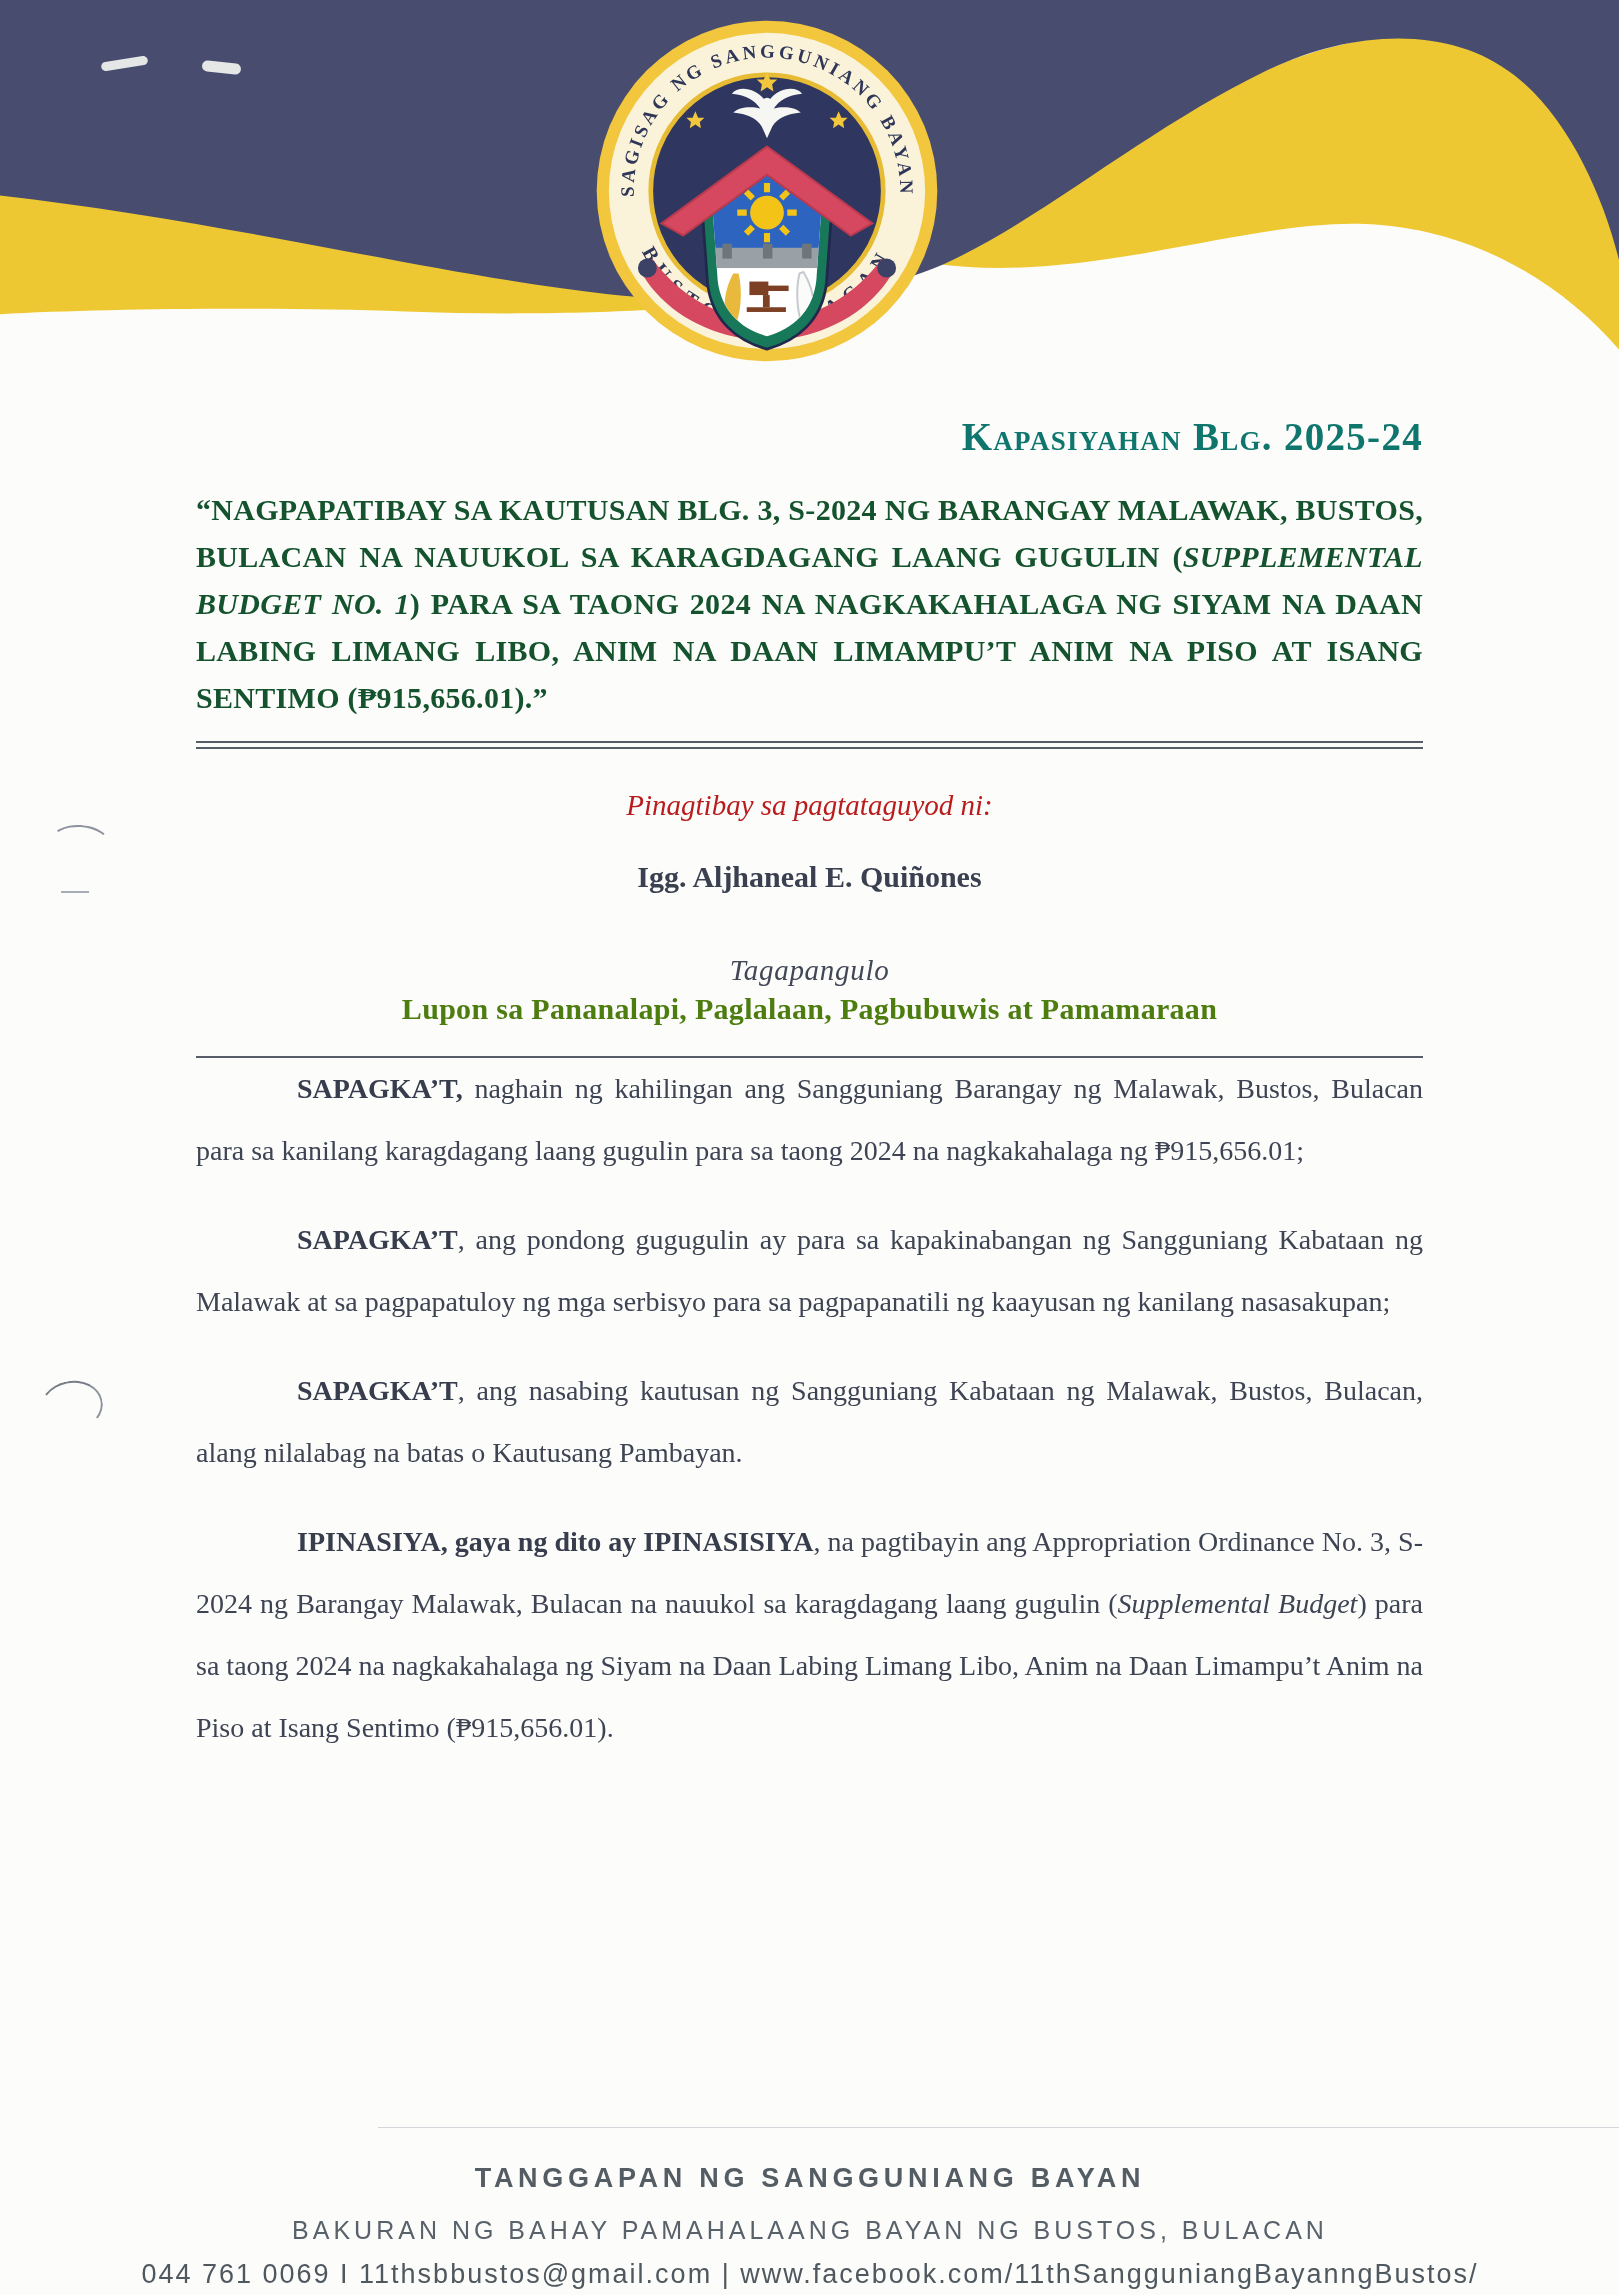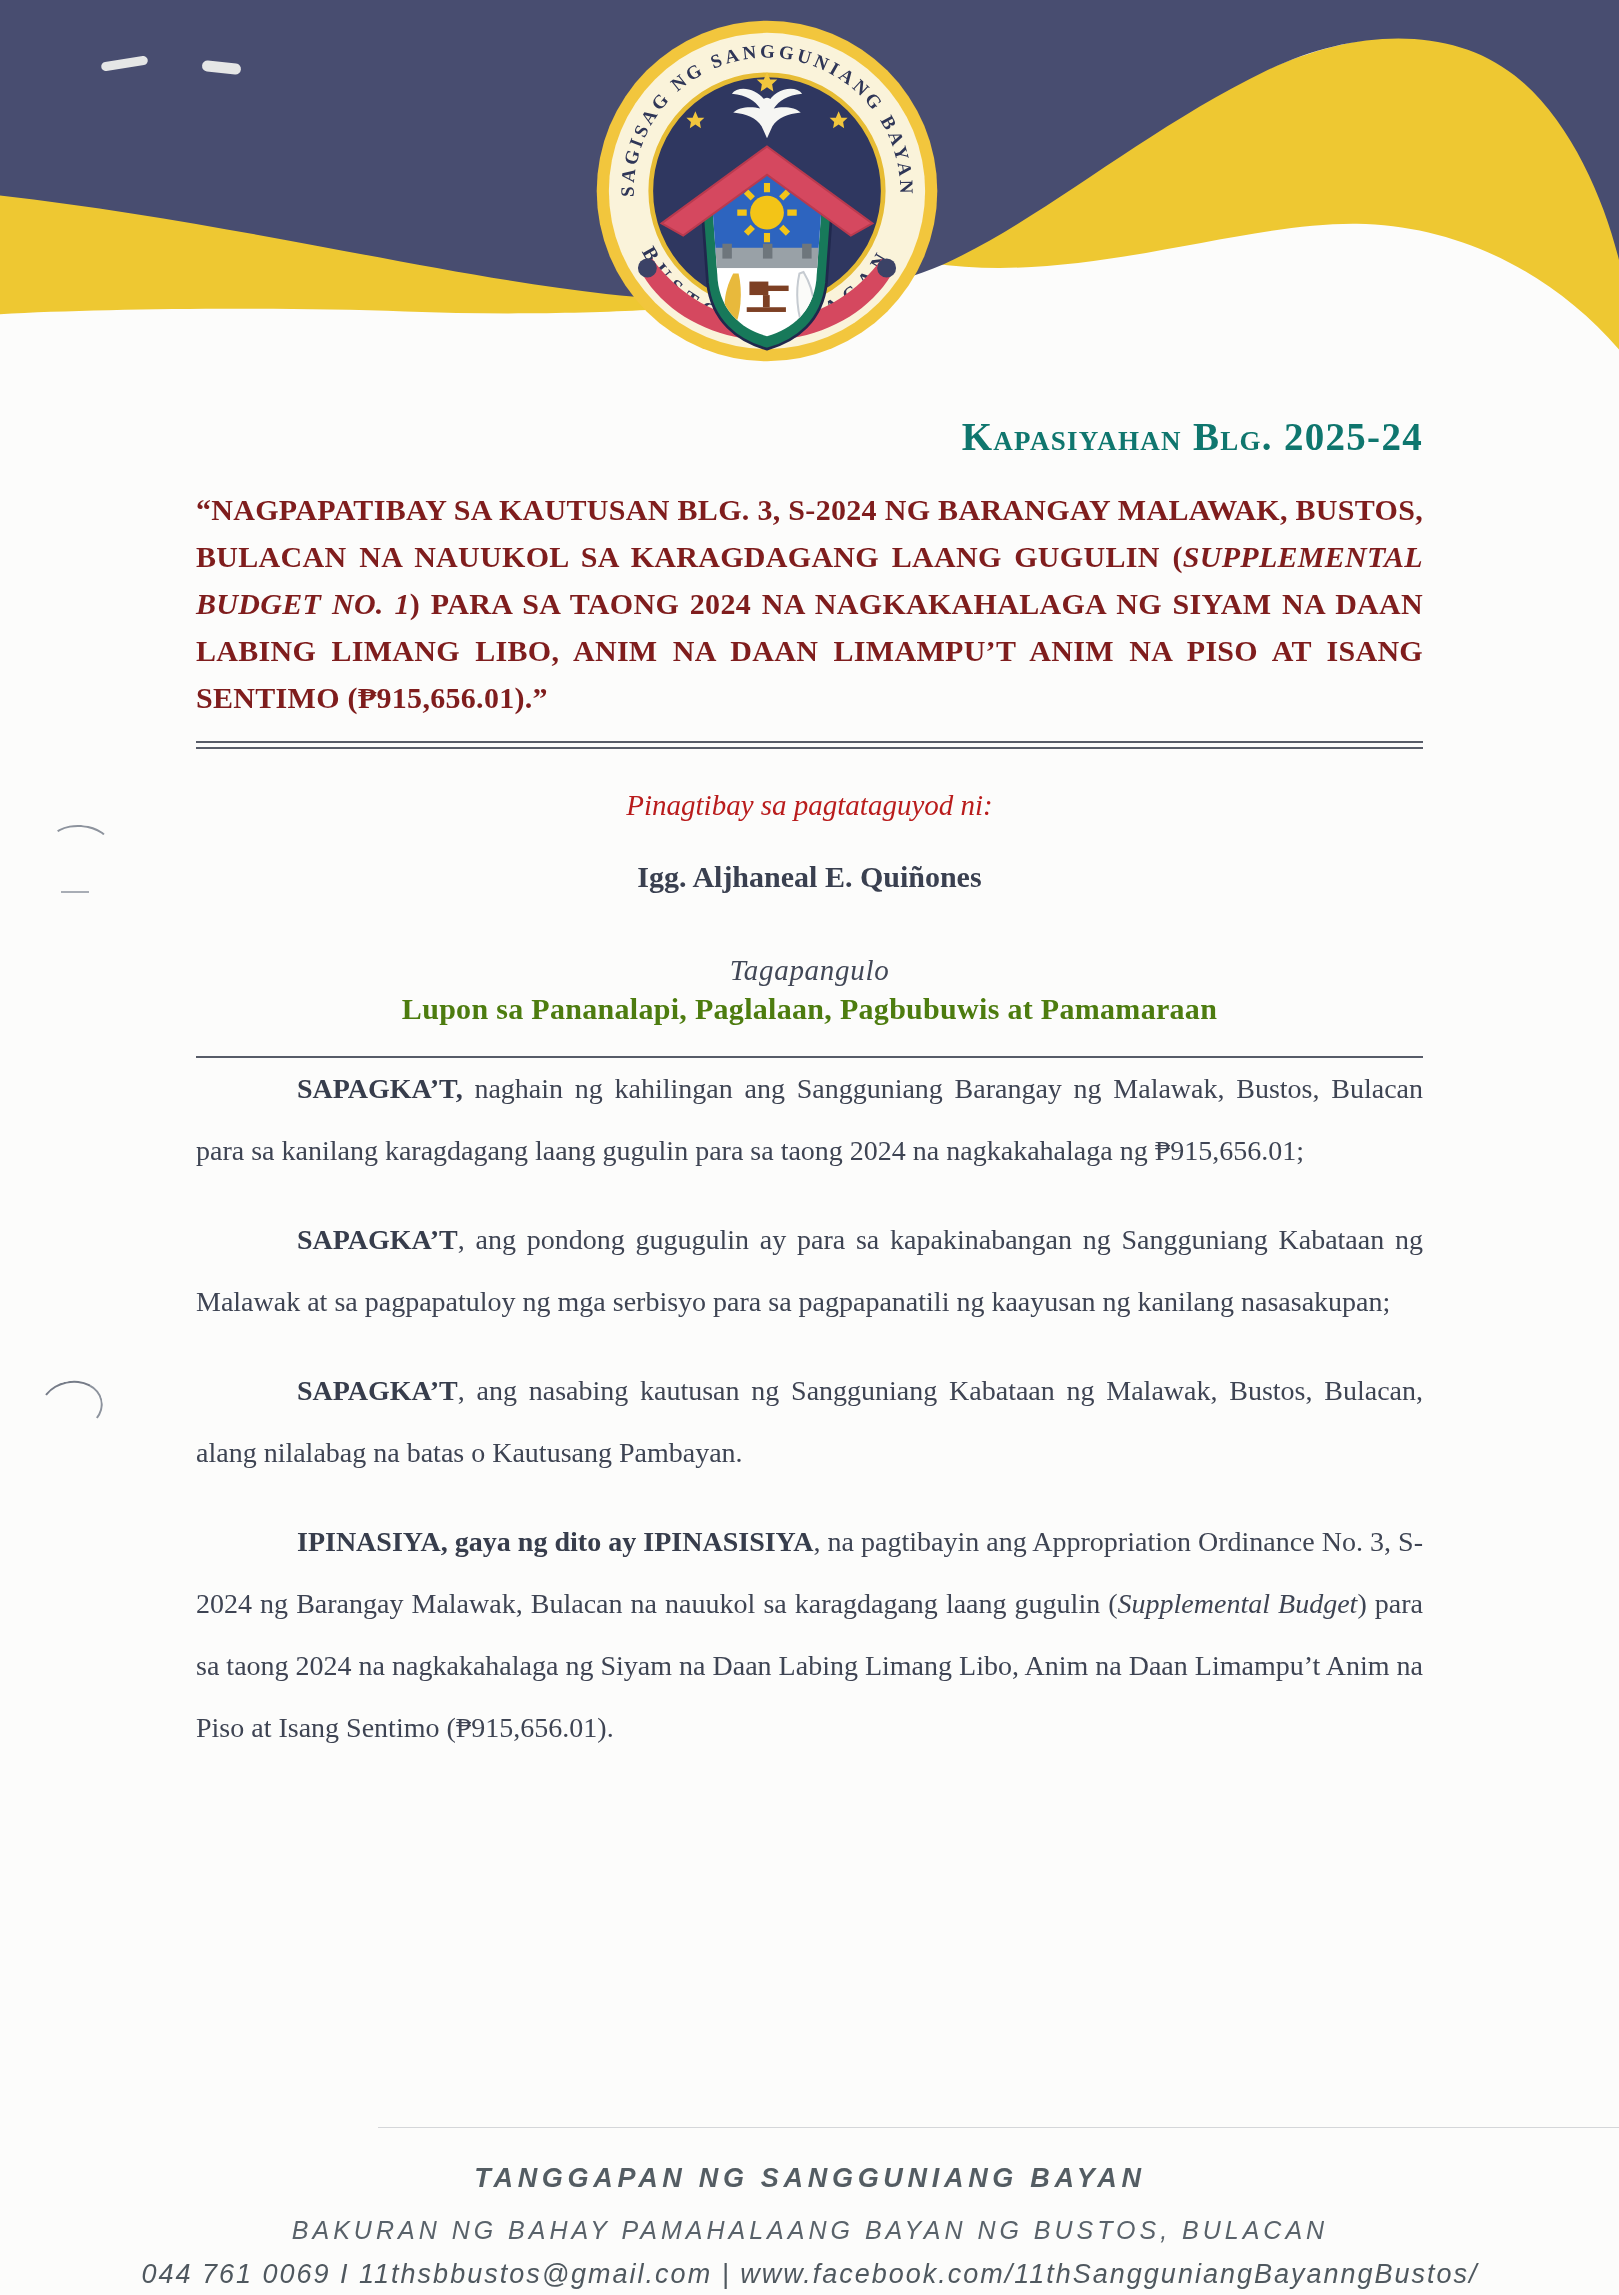--- a/index.html
+++ b/index.html
@@ -7,36 +7,36 @@
         font-family:"Liberation Serif","DejaVu Serif",serif;color:#3e4453;}
   
   .header{position:absolute;top:0;left:0;width:1620px;height:391px;}
   .header svg.waves{position:absolute;top:0;left:0;}
   .seal{position:absolute;left:594px;top:17.5px;width:346px;height:346px;}
   
   .content{position:relative;margin:0 197px 0 196px;padding-top:391px;}
   .doc-title{margin:23px 0 0;text-align:right;font-variant:small-caps;font-weight:bold;
              font-size:39px;letter-spacing:1.3px;color:#0f766e;}
   .subject{margin:27px 0 0;font-weight:bold;font-size:30px;line-height:47px;
-           text-align:justify;color:#7f1d1d;letter-spacing:0.3px;}
+           text-align:justify;color:#14532d;letter-spacing:0.3px;}
   .subject .it{font-style:italic;}
   .rule-double{margin-top:20px;height:4px;border-top:2.7px solid #575c68;border-bottom:2px solid #575c68;}
   .rule-single{margin-top:30px;border-top:2.7px solid #575c68;}
   .center{text-align:center;margin:0;}
   .sp-intro{margin-top:40px;font-style:italic;font-size:29px;color:#b91c1c;}
   .sp-name{margin-top:38px;font-weight:bold;font-size:30px;color:#3a4050;}
   .sp-pos{margin-top:60px;font-style:italic;font-size:29px;letter-spacing:0.7px;color:#414756;}
   .sp-com{margin-top:5.4px;font-weight:bold;font-size:30px;letter-spacing:0.3px;color:#4d7c0f;}
   .body-par{margin:0 0 27px;font-size:28px;line-height:62px;text-align:justify;
             text-indent:101px;color:#3e4453;}
   .body-par:first-of-type{margin-top:59px;}
   .body-par b{color:#373d4c;}
   
   .footer{position:absolute;left:0;right:0;top:2163px;text-align:center;
-          font-family:"Liberation Sans","DejaVu Sans",sans-serif;color:#545d63;font-style:italic;}
+          font-family:"Liberation Sans","DejaVu Sans",sans-serif;color:#545d63;}
   .f1{font-size:27px;font-weight:bold;letter-spacing:4.7px;}
   .f2{margin-top:22px;font-size:25px;letter-spacing:4px;color:#59626a;}
   .f3{margin-top:13.5px;font-size:27px;letter-spacing:2px;color:#4f585f;text-align:center;}
   .scan-line{position:absolute;top:2127px;left:378px;width:1242px;height:1.3px;background:#c3c6ca;opacity:.7;}
   
   .artifact{position:absolute;border:2px solid transparent;border-radius:50%;}
   .a1{left:49px;top:825px;width:58px;height:35px;border-top-color:#8d939d;transform:rotate(4deg);}
   .a1b{position:absolute;left:61px;top:891px;width:28px;height:2px;background:#a8adb5;}
   .a2{left:40px;top:1381px;width:59px;height:47px;border-top-color:#767c88;border-right-color:#8d939d;transform:rotate(-12deg);}
   .scratch{position:absolute;background:#f3f3f0;border-radius:5.4px;}

